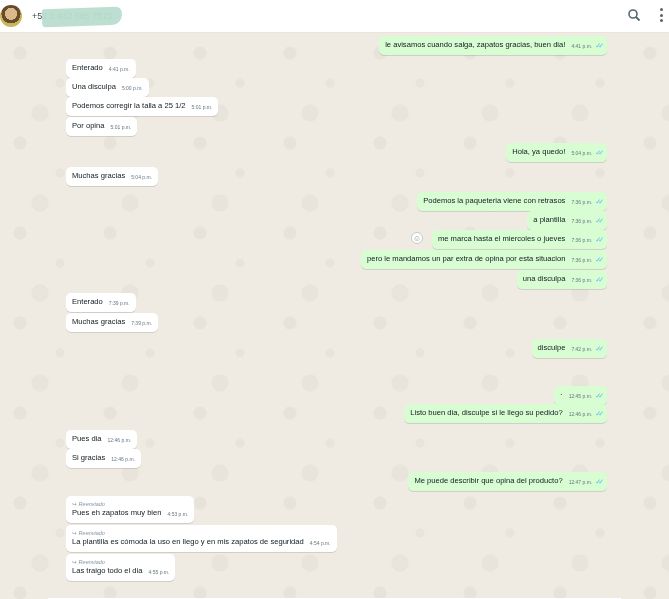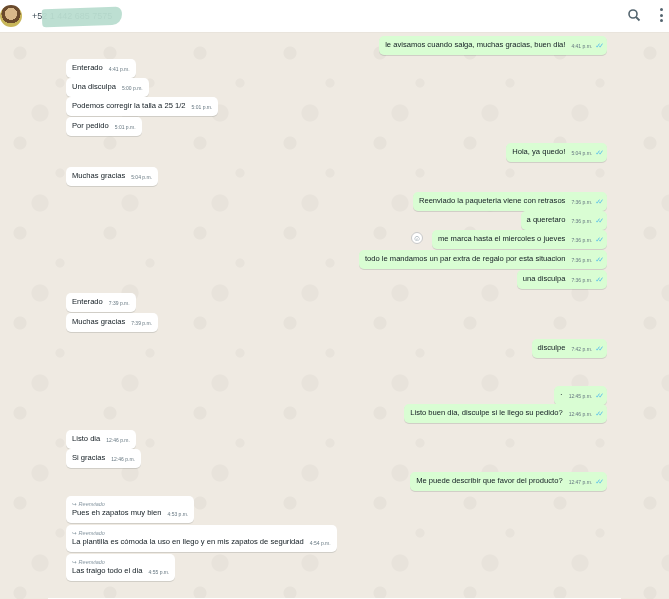--- a/index.html
+++ b/index.html
@@ -84,50 +84,50 @@
     </div>
     <div class="icon-menu">
         <span></span>
         <span></span>
         <span></span>
       </div>
   </div>
 </div>
 
 <div class="chat">
-  <div class="msg out" style="top:3px"><span>le avisamos cuando salga, muchas gracias, buen dia!</span><span class="time">4:41 p.m.</span><span class="ticks">✓✓</span></div>
+  <div class="msg out" style="top:3px"><span>le avisamos cuando salga, zapatos gracias, buen dia!</span><span class="time">4:41 p.m.</span><span class="ticks">✓✓</span></div>
 
   <div class="msg in" style="top:26px"><span>Enterado</span><span class="time">4:41 p.m.</span></div>
   <div class="msg in" style="top:45px"><span>Una disculpa</span><span class="time">5:00 p.m.</span></div>
   <div class="msg in" style="top:64px"><span>Podemos corregir la talla a 25 1/2</span><span class="time">5:01 p.m.</span></div>
-  <div class="msg in" style="top:84px"><span>Por pedido</span><span class="time">5:01 p.m.</span></div>
+  <div class="msg in" style="top:84px"><span>Por opina</span><span class="time">5:01 p.m.</span></div>
 
   <div class="msg out" style="top:110px"><span>Hola, ya quedo!</span><span class="time">5:04 p.m.</span><span class="ticks">✓✓</span></div>
 
   <div class="msg in" style="top:134px"><span>Muchas gracias</span><span class="time">5:04 p.m.</span></div>
 
-  <div class="msg out" style="top:159px"><span>Reenviado la paqueteria viene con retrasos</span><span class="time">7:36 p.m.</span><span class="ticks">✓✓</span></div>
-  <div class="msg out" style="top:178px"><span>a queretaro</span><span class="time">7:36 p.m.</span><span class="ticks">✓✓</span></div>
+  <div class="msg out" style="top:159px"><span>Podemos la paqueteria viene con retrasos</span><span class="time">7:36 p.m.</span><span class="ticks">✓✓</span></div>
+  <div class="msg out" style="top:178px"><span>a plantilla</span><span class="time">7:36 p.m.</span><span class="ticks">✓✓</span></div>
   <div class="emoji-btn" style="left:411px;top:199px">☺</div>
   <div class="msg out" style="top:197px"><span>me marca hasta el miercoles o jueves</span><span class="time">7:36 p.m.</span><span class="ticks">✓✓</span></div>
-  <div class="msg out" style="top:217px"><span>todo le mandamos un par extra de regalo por esta situacion</span><span class="time">7:36 p.m.</span><span class="ticks">✓✓</span></div>
+  <div class="msg out" style="top:217px"><span>pero le mandamos un par extra de opina por esta situacion</span><span class="time">7:36 p.m.</span><span class="ticks">✓✓</span></div>
   <div class="msg out" style="top:237px"><span>una disculpa</span><span class="time">7:36 p.m.</span><span class="ticks">✓✓</span></div>
 
   <div class="msg in" style="top:260px"><span>Enterado</span><span class="time">7:39 p.m.</span></div>
   <div class="msg in" style="top:280px"><span>Muchas gracias</span><span class="time">7:39 p.m.</span></div>
 
   <div class="msg out" style="top:306px"><span>disculpe</span><span class="time">7:42 p.m.</span><span class="ticks">✓✓</span></div>
 
   <div class="msg out" style="top:353px"><span>·</span><span class="time">12:45 p.m.</span><span class="ticks">✓✓</span></div>
   <div class="msg out" style="top:371px"><span>Listo buen dia, disculpe si le llego su pedido?</span><span class="time">12:46 p.m.</span><span class="ticks">✓✓</span></div>
 
-  <div class="msg in" style="top:397px"><span>Listo dia</span><span class="time">12:46 p.m.</span></div>
+  <div class="msg in" style="top:397px"><span>Pues dia</span><span class="time">12:46 p.m.</span></div>
   <div class="msg in" style="top:416px"><span>Si gracias</span><span class="time">12:46 p.m.</span></div>
 
-  <div class="msg out" style="top:439px"><span>Me puede describir que favor del producto?</span><span class="time">12:47 p.m.</span><span class="ticks">✓✓</span></div>
+  <div class="msg out" style="top:439px"><span>Me puede describir que opina del producto?</span><span class="time">12:47 p.m.</span><span class="ticks">✓✓</span></div>
 
   <div class="msg in" style="top:463px">
     <span class="fwd"><span class="fwd-icon">↪</span><span>Reenviado</span></span>
     <span>Pues eh zapatos muy bien</span><span class="time">4:53 p.m.</span>
   </div>
   <div class="msg in" style="top:492px">
     <span class="fwd"><span class="fwd-icon">↪</span><span>Reenviado</span></span>
     <span>La plantilla es cómoda la uso en llego y en mis zapatos de seguridad</span><span class="time">4:54 p.m.</span>
   </div>
   <div class="msg in" style="top:521px">

